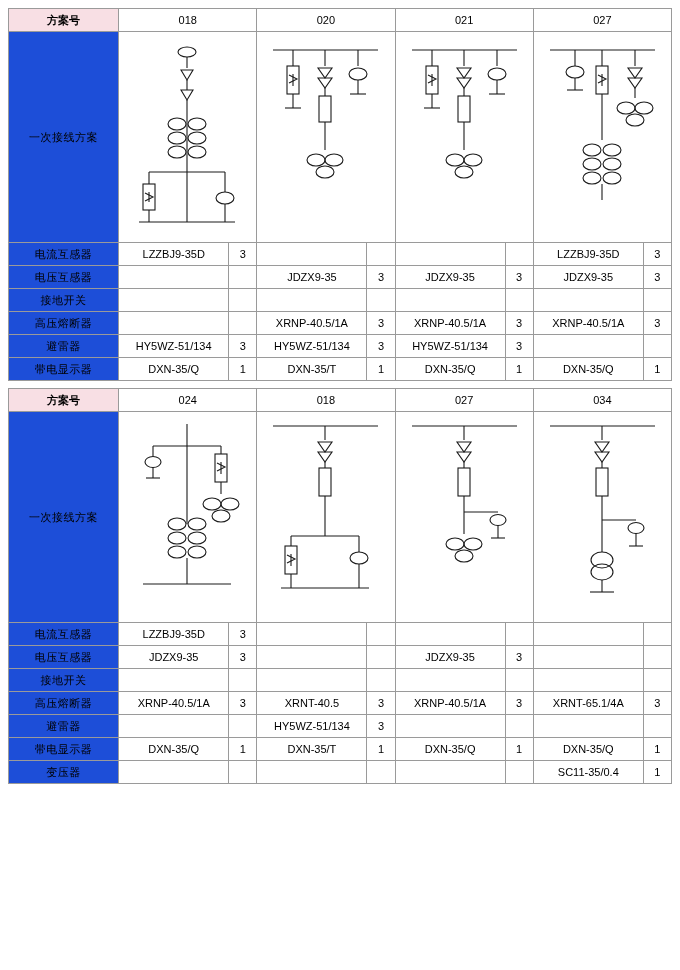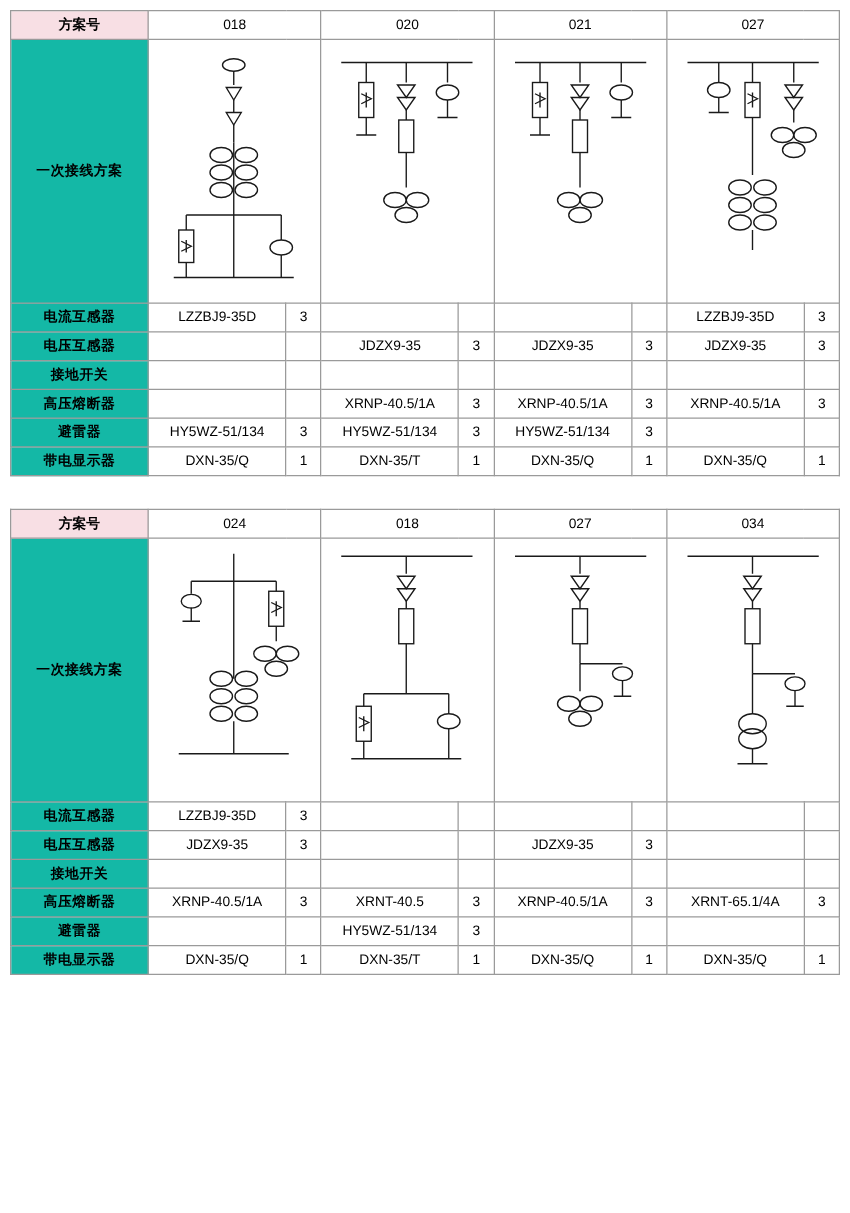--- a/index.html
+++ b/index.html
@@ -9,40 +9,40 @@
     font-family:"Liberation Sans","DejaVu Sans",sans-serif;
     font-size:11px;
     color:#000;
     -webkit-font-smoothing:antialiased;
   }
   .page{position:relative;width:680px;height:970px;box-sizing:border-box;padding:8px 8px;}
   table.sched{
     border-collapse:collapse;
     width:664px;
     table-layout:fixed;
-    margin-bottom:26px;
+    margin-bottom:7px;
   }
   table.sched td{
     border:1px solid #9a9a9a;
     padding:0;
     height:22px;
     text-align:center;
     vertical-align:middle;
     font-size:11px;
     line-height:1.15;
     word-break:break-all;
   }
   td.hdr{
     background:#f8dfe4;
     font-weight:bold;
     font-size:12px;
   }
   td.rowlabel{
-    background:#14b8a6;
-    font-weight:bold;
+    background:#1d4ed8;
+    font-weight:normal;
     font-size:11.5px;
     letter-spacing:0.5px;
   }
   td.schemeno{font-weight:normal;font-size:12px;}
   td.diag{height:215px;padding:0;}
   td.qty{width:26px;font-size:11px;}
   td.dev{font-size:11px;}
   .diagwrap{width:100%;height:100%;display:flex;align-items:center;justify-content:center;}
   svg{display:block;}
 </style>
@@ -485,16 +485,27 @@
         <td class="rowlabel">带电显示器</td>
         <td class="dev">DXN-35/Q</td>
         <td class="qty">1</td>
         <td class="dev">DXN-35/T</td>
         <td class="qty">1</td>
         <td class="dev">DXN-35/Q</td>
         <td class="qty">1</td>
         <td class="dev">DXN-35/Q</td>
         <td class="qty">1</td>
       </tr>
+      <tr>
+        <td class="rowlabel">变压器</td>
+        <td class="dev"></td>
+        <td class="qty"></td>
+        <td class="dev"></td>
+        <td class="qty"></td>
+        <td class="dev"></td>
+        <td class="qty"></td>
+        <td class="dev">SC11-35/0.4</td>
+        <td class="qty">1</td>
+      </tr>
     </tbody>
   </table>
 
 </div>
 
 </body></html>

